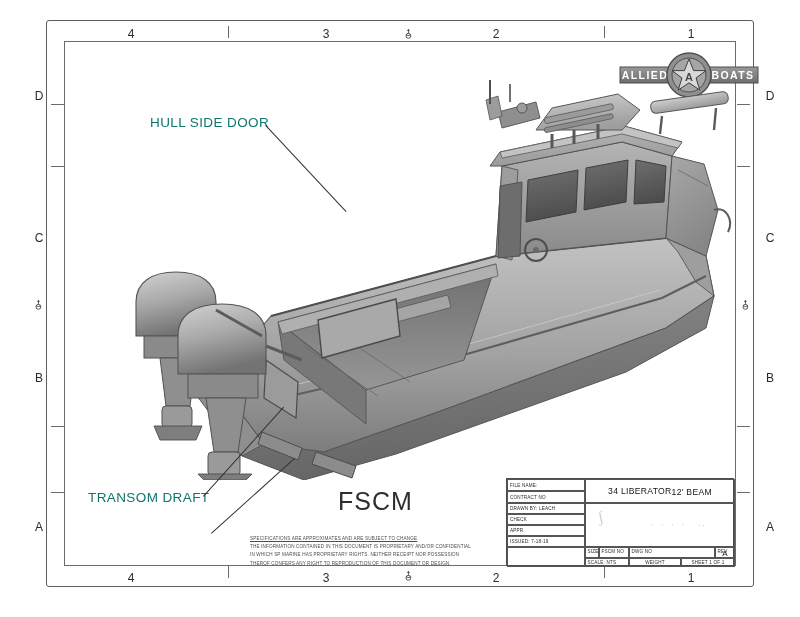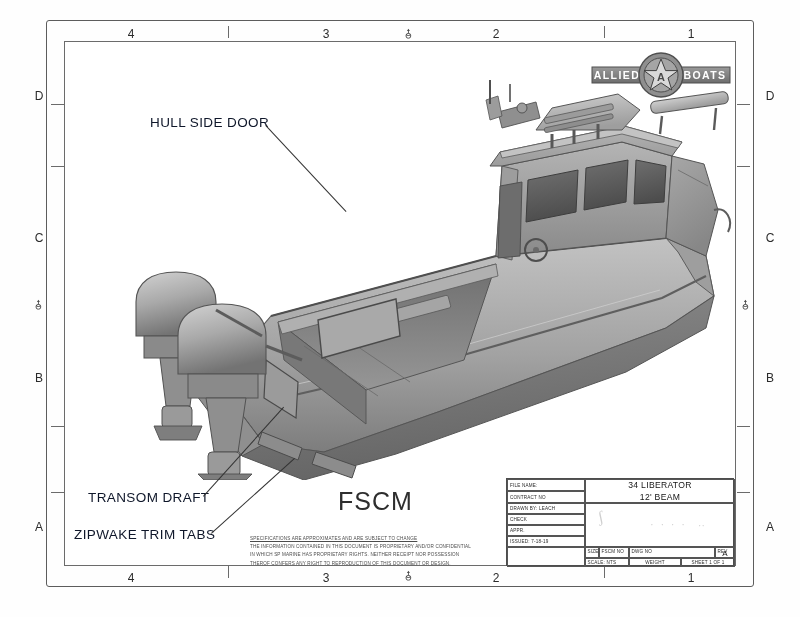--- a/index.html
+++ b/index.html
@@ -25,21 +25,21 @@
   .ztick-h{height:1px;width:13px;}
 
   
   .cmark{position:absolute;width:11px;height:11px;color:#4a4a4a;font-size:12px;line-height:11px;text-align:center;}
 
   
   .art{position:absolute;left:66px;top:60px;width:668px;height:420px;overflow:hidden;}
   .art svg{display:block;}
 
   
-  .callout{position:absolute;font-size:13.5px;letter-spacing:.4px;color:#0f172a;white-space:nowrap;}
+  .callout{position:absolute;font-size:13.5px;letter-spacing:.4px;color:#0f766e;white-space:nowrap;}
   .leader{position:absolute;background:#333;height:1px;transform-origin:0 0;}
 
   .draft{position:absolute;left:338px;top:487px;font-size:25px;letter-spacing:1px;color:#2e2e2e;}
 
   
   .disc{position:absolute;left:250px;top:535px;width:250px;color:#4c4c4c;}
   .disc .d1{font-size:4.6px;letter-spacing:.18px;line-height:7px;text-decoration:underline;}
   .disc .d2{font-size:4.6px;letter-spacing:.16px;line-height:6.4px;margin-top:2px;}
 
   
@@ -47,21 +47,21 @@
   .tb .cell{position:absolute;border:.7px solid #555;box-sizing:border-box;padding:1px 2px;overflow:hidden;display:flex;align-items:center;}
   .tb .leftcol{left:0;width:78px;}
   .r0{top:0;height:12px;}
   .r1{top:12px;height:12px;}
   .r2{top:24px;height:11px;}
   .r3{top:35px;height:11px;}
   .r4{top:46px;height:11px;}
   .r5{top:57px;height:11px;}
   .r6{top:68px;height:20px;}
 
-  .tname{position:absolute;left:78px;top:0;width:150px;height:24px;border:.7px solid #555;box-sizing:border-box;display:flex;flex-direction:column;align-items:center;justify-content:space-between;}
+  .tname{position:absolute;left:78px;top:0;width:150px;height:24px;border:.7px solid #555;box-sizing:border-box;display:flex;flex-direction:row;align-items:center;justify-content:center;}
   .tname .l1{font-size:8.6px;letter-spacing:.3px;color:#151515;}
   .tname .l2{font-size:8.6px;letter-spacing:.3px;color:#151515;margin-top:1px;}
 
   .sigbox{position:absolute;left:78px;top:24px;width:150px;height:44px;border:.7px solid #555;box-sizing:border-box;overflow:hidden;}
   .sig{position:absolute;color:#cfcfcf;font-family:"Liberation Serif",serif;}
 
   .dwgrow{position:absolute;left:78px;top:68px;width:150px;height:11px;}
   .dwgrow .c{position:absolute;top:0;height:11px;border:.7px solid #555;box-sizing:border-box;padding:1px 1.5px;}
   .c-size{left:0;width:14px;}
   .c-fscm{left:14px;width:30px;}
@@ -69,21 +69,21 @@
   .c-rev{left:130px;width:20px;}
   .revA{position:absolute;left:130px;top:0;width:20px;height:11px;display:flex;align-items:flex-end;justify-content:center;font-size:8px;color:#151515;}
 
   .scalerow{position:absolute;left:78px;top:79px;width:150px;height:9px;}
   .scalerow .c{position:absolute;top:0;height:9px;border:.7px solid #555;box-sizing:border-box;padding:.5px 1.5px;display:flex;align-items:center;}
   .c-scale{left:0;width:44px;}
   .c-weight{left:44px;width:52px;justify-content:center;}
   .c-sheet{left:96px;width:54px;justify-content:center;}
 
   
-  .logo{position:absolute;left:586px;top:52px;width:150px;height:46px;}
+  .logo{position:absolute;left:614px;top:52px;width:150px;height:46px;}
 </style>
 </head>
 <body>
 
 <div id="sheet">
 
   <div class="paper-edge"></div>
   <div class="frame"></div>
 
   <div class="zone zone-top" style="left:116px">4</div>
@@ -273,21 +273,20 @@
       <path d="M250 392 L290 406 L286 418 L246 404 Z" fill="#8c8c8c" stroke="#4c4c4c" stroke-width="1"></path>
     </svg>
   </div>
 
   <div class="callout" style="left:150px;top:115px">HULL SIDE DOOR</div>
   <div class="leader" style="left:266px;top:125px;width:118px;transform:rotate(47deg)"></div>
 
   <div class="callout" style="left:88px;top:490px">TRANSOM DRAFT</div>
   <div class="leader" style="left:203px;top:496px;width:120px;transform:rotate(-48deg)"></div>
 
-  <div class="callout" style="left:74px;top:527px">ZIPWAKE TRIM TABS</div>
   <div class="leader" style="left:211px;top:533px;width:112px;transform:rotate(-42deg)"></div>
 
   <div class="draft">FSCM</div>
 
   <div class="disc">
     <div class="d1">SPECIFICATIONS ARE APPROXIMATES AND ARE SUBJECT TO CHANGE</div>
     <div class="d2">THE INFORMATION CONTAINED IN THIS DOCUMENT IS PROPRIETARY AND/OR CONFIDENTIAL</div>
     <div class="d2">IN WHICH SP MARINE HAS PROPRIETARY RIGHTS. NEITHER RECEIPT NOR POSSESSION</div>
     <div class="d2">THEROF CONFERS ANY RIGHT TO REPRODUCTION OF THIS DOCUMENT OR DESIGN.</div>
   </div>

